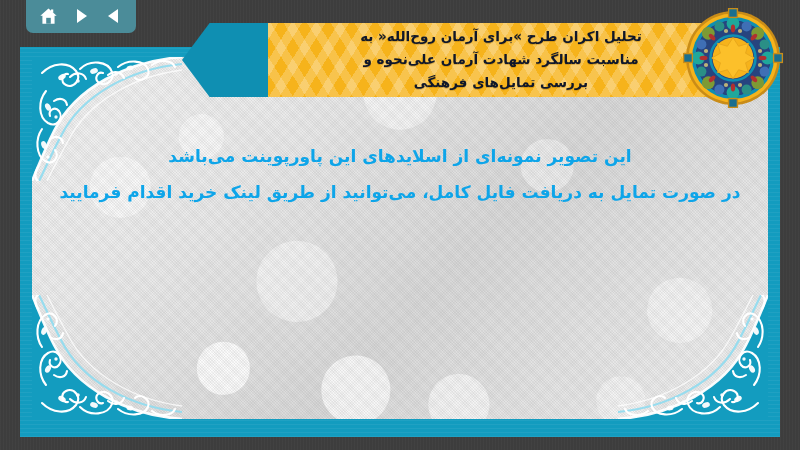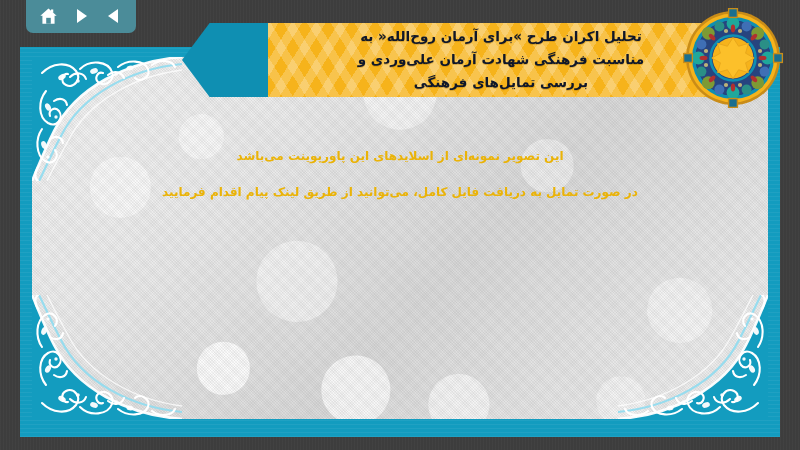--- a/index.html
+++ b/index.html
@@ -145,23 +145,23 @@
     z-index:35;
   }
   .medallion svg{ display:block; }
 
   
   .body-text{
     position:absolute; left:52px; top:138px;
     width:696px;
     z-index:20;
     direction:rtl; text-align:center;
-    color:#eab308;
+    color:#0ea5e9;
     font-family:"DejaVu Sans", sans-serif;
-    font-size:12px;
+    font-size:17px;
     line-height:36px;
     font-weight:600;
   }
   .body-text p{ white-space:nowrap; }
 </style>
 </head>
 <body>
 
 <div id="stage">
 
@@ -286,21 +286,21 @@
           <circle cx="16" cy="100" r="1.6"></circle>
       </g>
     </svg>
   </div>
 
   <div class="banner-wrap">
     <div class="banner-arrow"></div>
     <div class="banner-body">
       <div class="banner-text">
         <div>تحلیل اکران طرح »برای آرمان روح‌الله« به</div>
-        <div>مناسبت فرهنگی شهادت آرمان علی‌وردی و</div>
+        <div>مناسبت سالگرد شهادت آرمان علی‌نحوه و</div>
         <div>بررسی تمایل‌های فرهنگی</div>
       </div>
     </div>
   </div>
 
   <div class="medallion">
     <svg width="100" height="100" viewBox="0 0 100 100">
       <defs>
         <clipPath id="ringClip">
           <path d="M50,4 A46,46 0 1,1 49.9,4 Z M50,30 A20,20 0 1,0 50.1,30 Z"></path>
@@ -365,16 +365,16 @@
         <rect x="45.6" y="0.6" width="8.8" height="8.8" fill="#1a6f8f" stroke="#c98c18" stroke-width="1.4"></rect>
         <rect x="90.6" y="45.6" width="8.8" height="8.8" fill="#1a6f8f" stroke="#c98c18" stroke-width="1.4"></rect>
         <rect x="45.6" y="90.6" width="8.8" height="8.8" fill="#1a6f8f" stroke="#c98c18" stroke-width="1.4"></rect>
         <rect x="0.6" y="45.6" width="8.8" height="8.8" fill="#1a6f8f" stroke="#c98c18" stroke-width="1.4"></rect>
       </g>
     </svg>
   </div>
 
   <div class="body-text">
     <p>این تصویر نمونه‌ای از اسلایدهای این پاورپوینت می‌باشد</p>
-    <p>در صورت تمایل به دریافت فایل کامل، می‌توانید از طریق لینک پیام اقدام فرمایید</p>
+    <p>در صورت تمایل به دریافت فایل کامل، می‌توانید از طریق لینک خرید اقدام فرمایید</p>
   </div>
 
 </div>
 
 </body></html>

